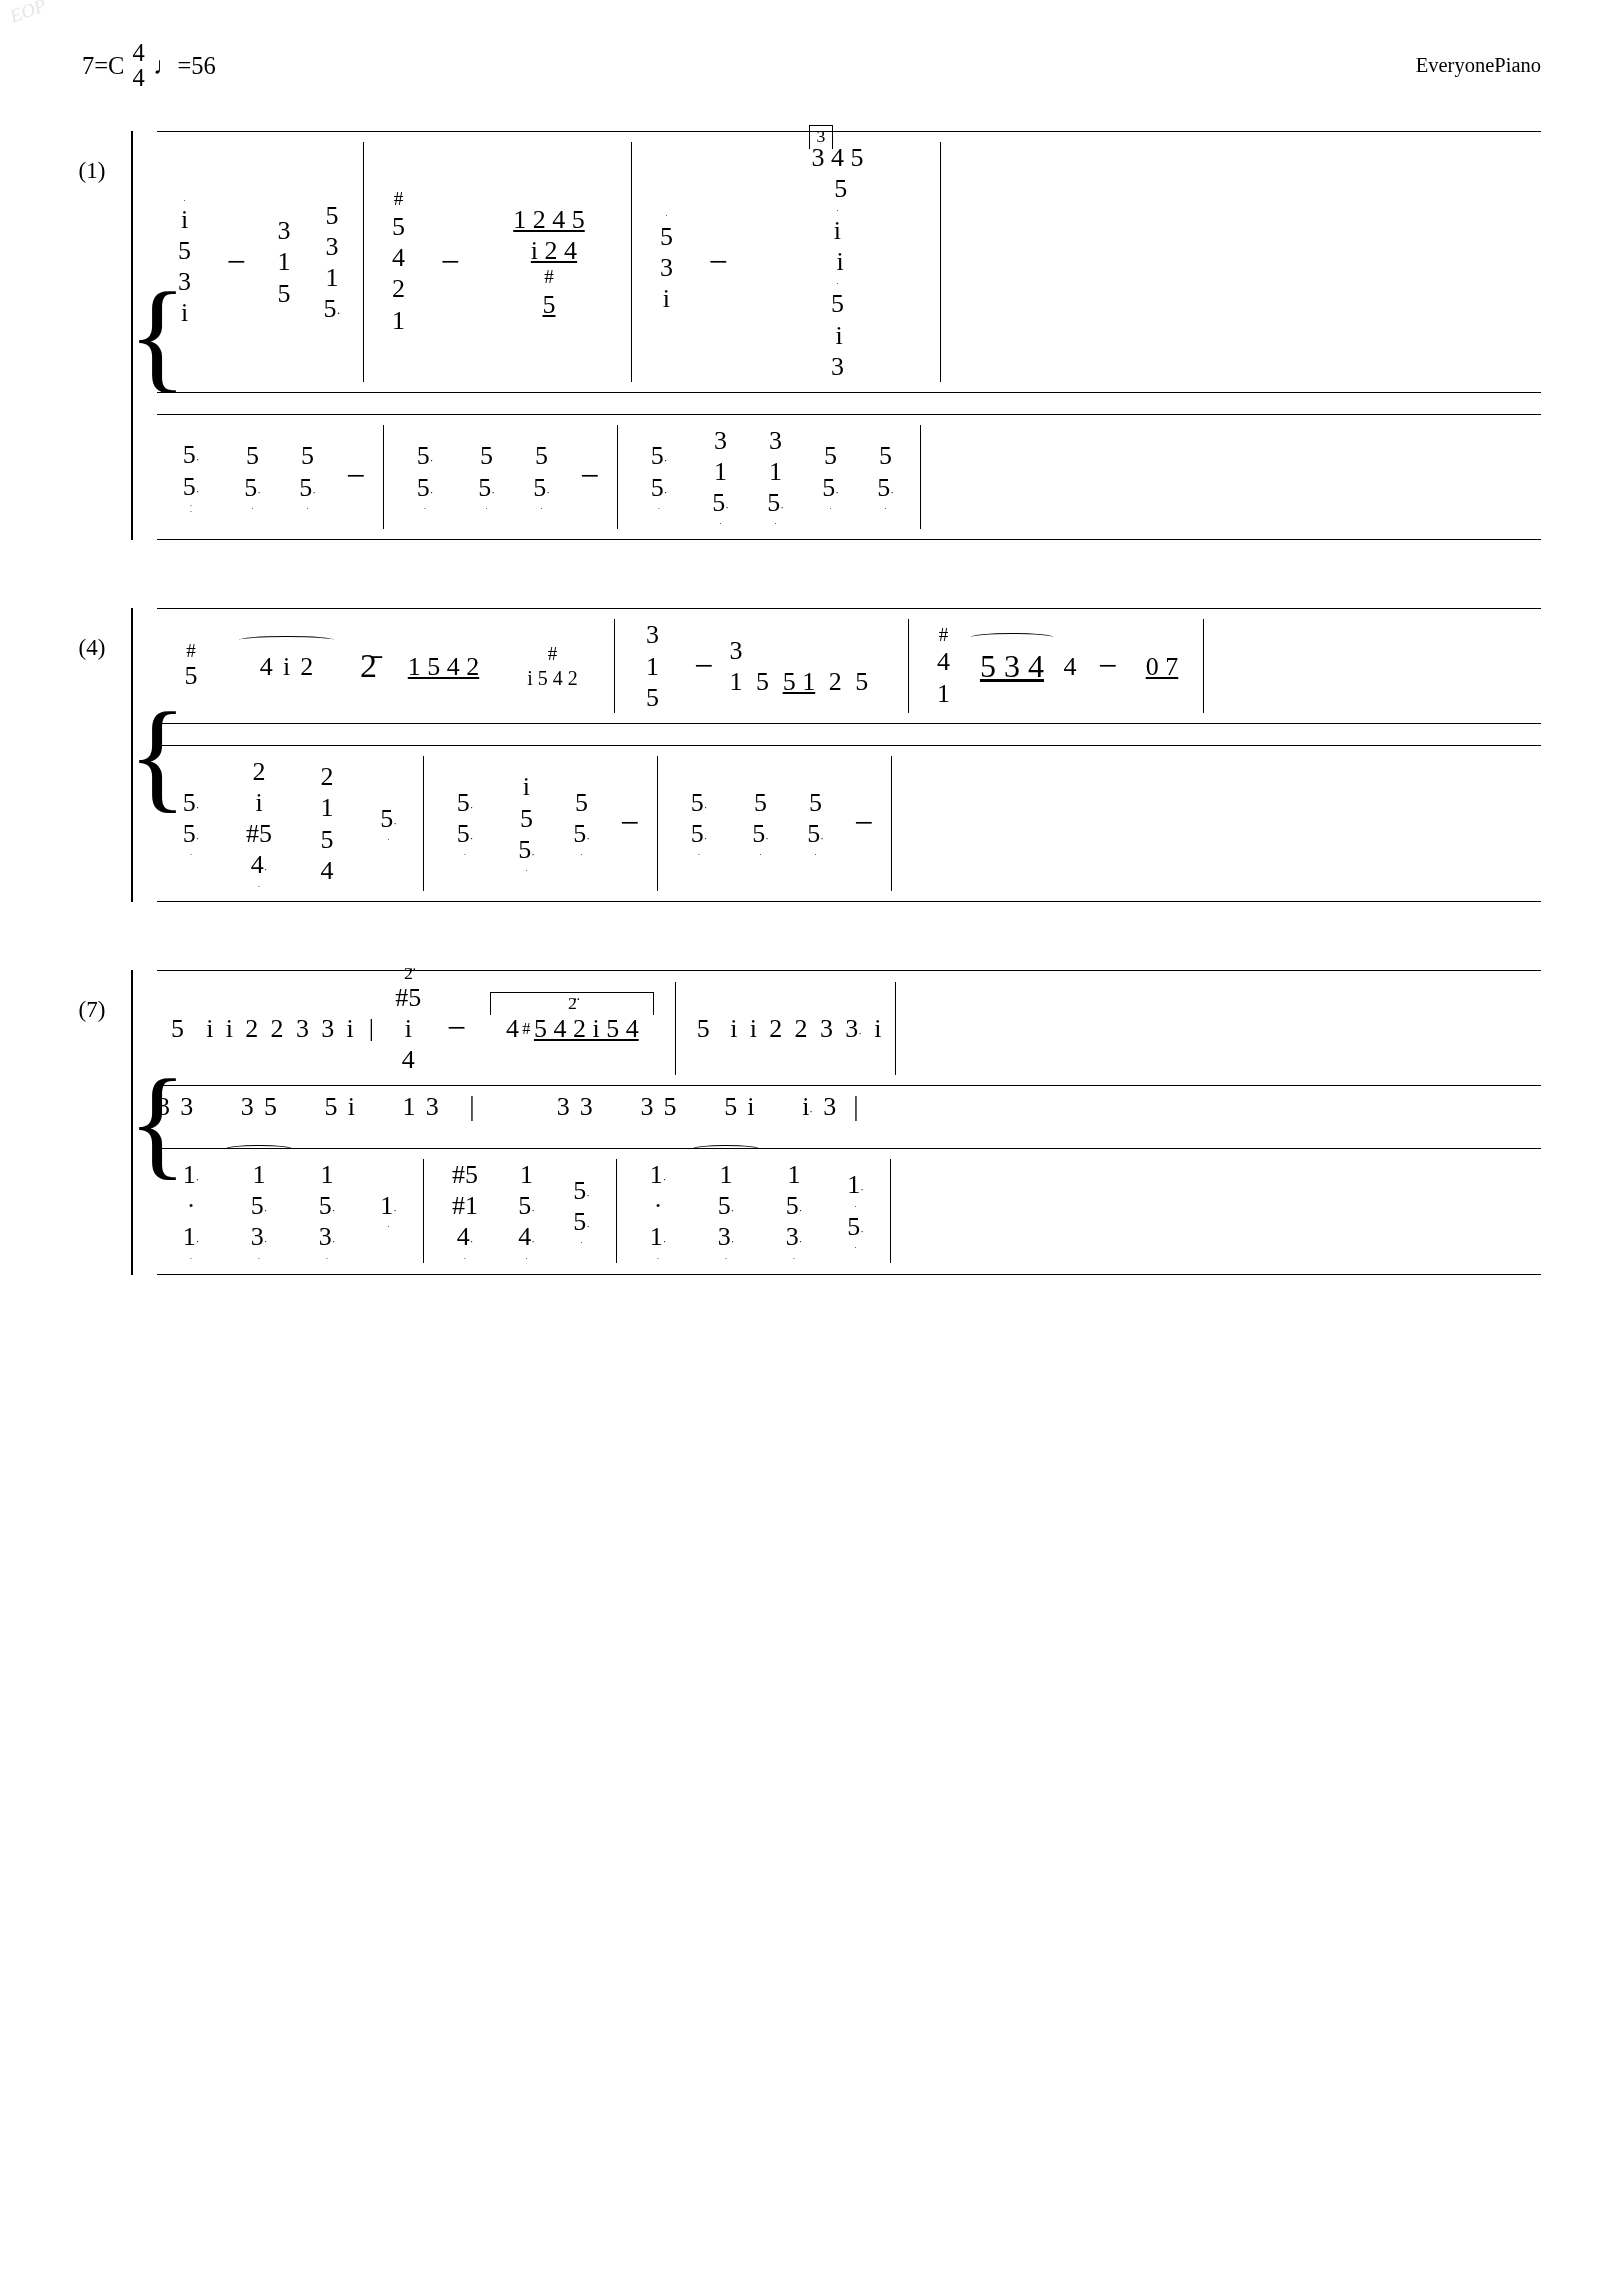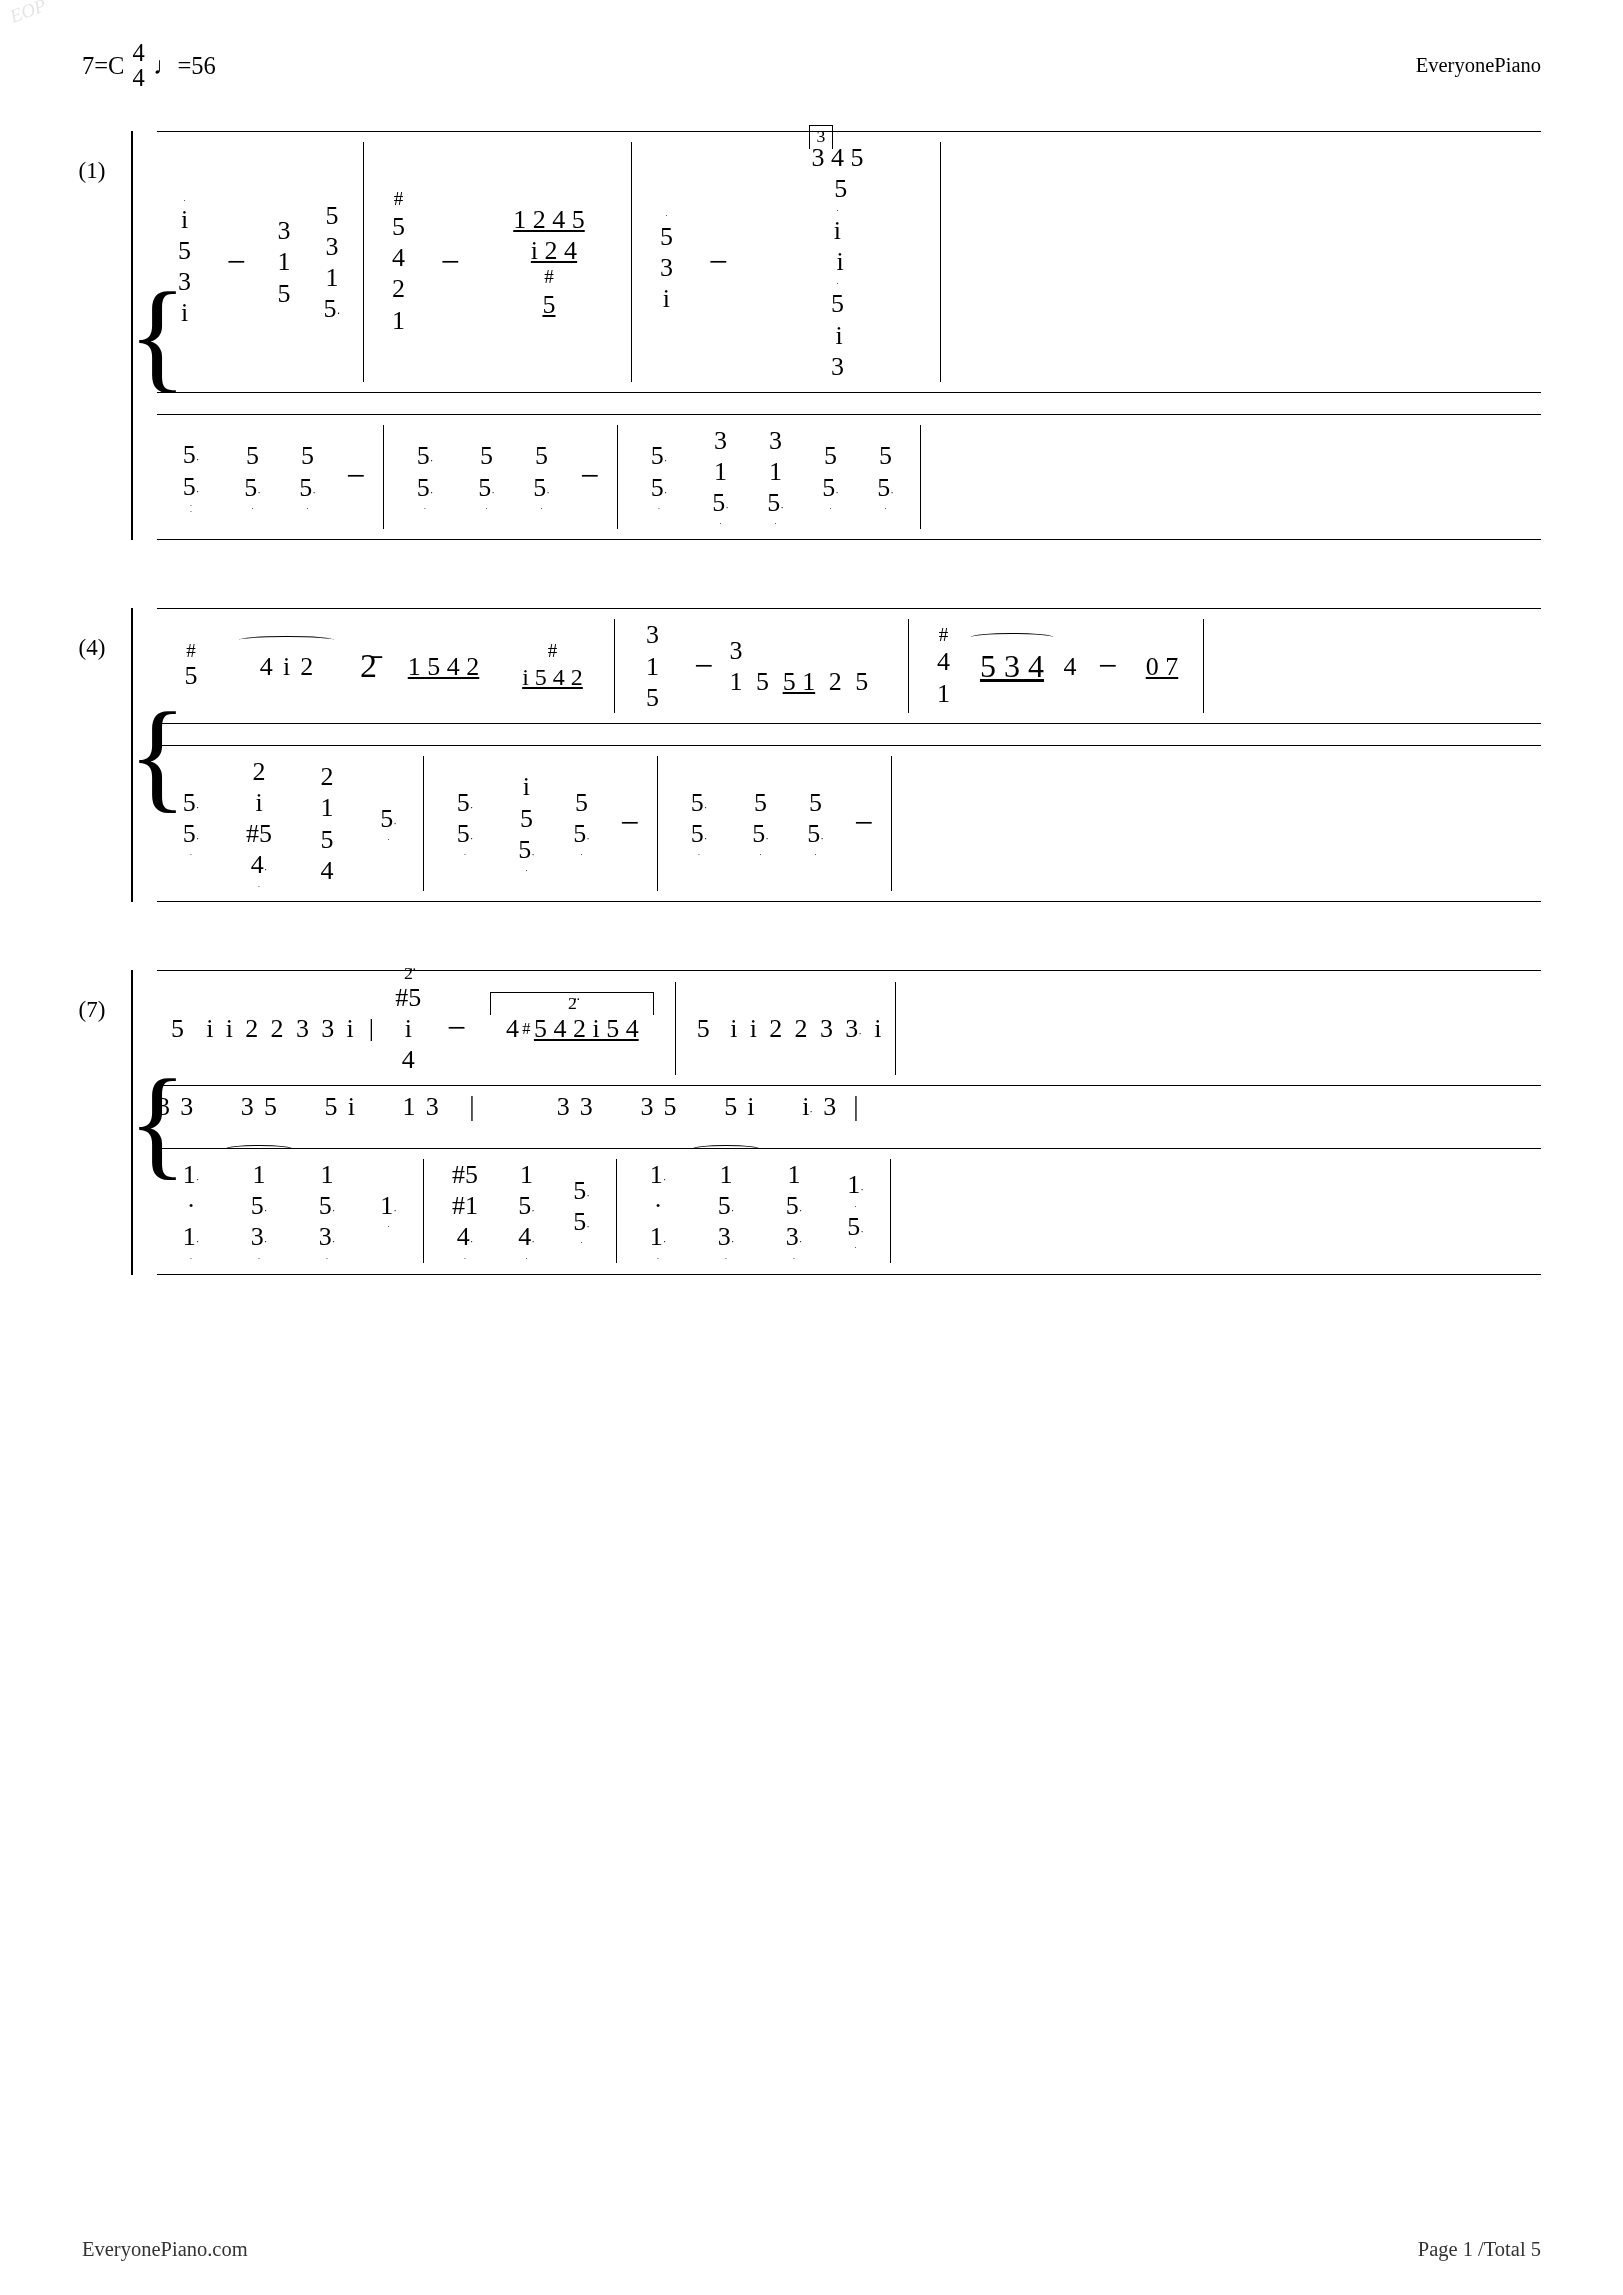--- a/index.html
+++ b/index.html
@@ -314,21 +314,21 @@
       </div>
 
       <div class="cell" style="font-size:34px;min-width:41px;">2̄</div>
 
       <div class="cell" style="min-width:109px;">
         <span style="font-size:26px;text-decoration:underline;">1 5 4 2</span>
       </div>
 
       <div class="cell" style="min-width:109px;">
         <sup style="font-size:19px;">#</sup>
-          <span style="font-size:24px;text-decoration:underline;">i 5 4 2</span>
+          <span style="font-size:20px;">i 5 4 2</span>
       </div>
 
       <div class="barline-v"></div>
 
       <div class="cell" style="flex-direction:column;align-items:center;min-width:61px;">
         <span style="font-size:26px;">3</span>
         <span style="font-size:26px;">1</span>
         <span style="font-size:26px;">5</span>
       </div>
 
@@ -619,19 +619,15 @@
         <span style="font-size:26px;">1<span style="font-size:11px;">·</span></span>
         <span style="font-size:8.9px;">·</span>
         <span style="font-size:26px;">5<span style="font-size:11px;">·</span></span>
         <span style="font-size:8.9px;">·</span>
       </div>
 
       <div class="barline-v"></div>
     </div>
   </div>
 
-  <div class="footer">
-    <span>EveryonePiano.com</span>
-    <span>Page 1 /Total 5</span>
-  </div>
 
 </div>
 
 
 </body></html>

